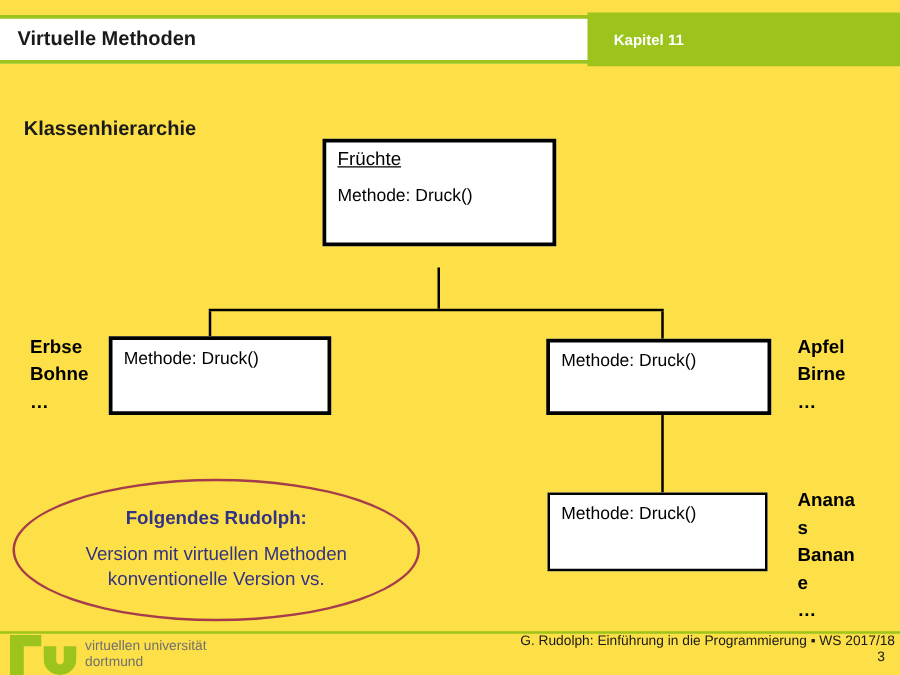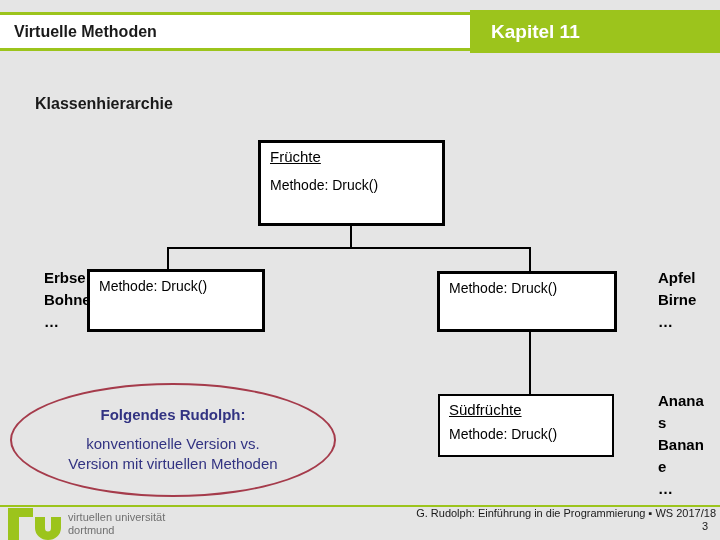--- a/index.html
+++ b/index.html
@@ -2,58 +2,58 @@
 <html><head>
 <meta charset="utf-8">
 <style>
   :root{
     --green:#9CC41C;
     --callout-border:#A53B4B;
     --callout-text:#323382;
   }
   html,body{margin:0;padding:0;background:#ffffff;}
   .slide{
-    position:relative;width:720px;height:540px;background:#e5e5e5;overflow:hidden;
+    position:relative;width:720px;height:540px;background:#fde047;overflow:hidden;
     font-family:"Liberation Sans",sans-serif;color:#111;
   }
   
   .header-bar{
     position:absolute;left:0;top:12px;width:720px;height:39px;background:#fff;
     border-top:3px solid var(--green);border-bottom:3px solid var(--green);
     box-sizing:border-box;display:flex;align-items:center;
   }
   .header-title{margin-left:14px;font-size:16px;font-weight:bold;color:#1a1a1a;}
   .chapter-box{
     position:absolute;left:470px;top:10px;width:250px;height:43px;background:var(--green);
     box-sizing:border-box;display:flex;align-items:center;padding-left:21px;
   }
-  .chapter-label{color:#ffffff;font-weight:bold;font-size:19px;}
-  .heading{position:absolute;left:35px;top:95px;font-size:16px;font-weight:bold;color:#1a1a1a;text-align:right;}
+  .chapter-label{color:#ffffff;font-weight:bold;font-size:12px;}
+  .heading{position:absolute;left:19px;top:95px;font-size:16px;font-weight:bold;color:#1a1a1a;text-align:right;}
 
   
   .uml-box{position:absolute;background:#fff;border:3px solid #000;box-sizing:border-box;padding:5px 9px;}
   .uml-title{font-size:15px;color:#000;text-decoration:underline;}
   .uml-line{font-size:14px;color:#000;line-height:19px;}
-  .box-fruechte{left:258px;top:140px;width:187px;height:86px;}
+  .box-fruechte{left:258px;top:111px;width:187px;height:86px;}
   .box-fruechte .uml-title{margin-bottom:11px;}
   .box-huelsen{left:87px;top:269px;width:178px;height:63px;}
   .box-huelsen .uml-title,.box-obst .uml-title,.box-sued .uml-title{margin-bottom:7px;}
   .box-obst{left:437px;top:271px;width:180px;height:61px;}
   .box-sued{left:438px;top:394px;width:176px;height:63px;border-width:2px;}
 
   
   .connector{position:absolute;background:#000;}
   .conn-root-down{left:350px;top:214px;width:2px;height:33px;}
   .conn-horizontal{left:167px;top:247px;width:364px;height:2px;}
   .conn-left-drop{left:167px;top:249px;width:2px;height:20px;}
   .conn-right-drop{left:529px;top:249px;width:2px;height:22px;}
   .conn-obst-sued{left:529px;top:332px;width:2px;height:62px;}
 
   
-  .side-text{position:absolute;font-size:15px;font-weight:bold;color:#000;line-height:22px;margin-left:20px;}
+  .side-text{position:absolute;font-size:15px;font-weight:bold;color:#000;line-height:22px;}
   .side-left{left:24px;top:267px;}
   .side-right-top{left:638px;top:267px;}
   .side-right-bottom{left:638px;top:390px;}
 
   
   .callout{
     position:absolute;left:10px;top:383px;width:326px;height:114px;box-sizing:border-box;
     border:2px solid var(--callout-border);border-radius:50%;
     display:flex;flex-direction:column;align-items:center;justify-content:center;
     text-align:center;color:var(--callout-text);
@@ -95,21 +95,20 @@
 
   <div class="uml-box box-huelsen">
     <div class="uml-line">Methode: Druck()</div>
   </div>
 
   <div class="uml-box box-obst">
     <div class="uml-line">Methode: Druck()</div>
   </div>
 
   <div class="uml-box box-sued">
-    <div class="uml-title">Südfrüchte</div>
     <div class="uml-line">Methode: Druck()</div>
   </div>
 
   <div class="side-text side-left">
     <div>Erbse</div>
     <div>Bohne</div>
     <div>…</div>
   </div>
   <div class="side-text side-right-top">
     <div>Apfel</div>
@@ -119,22 +118,22 @@
   <div class="side-text side-right-bottom">
     <div>Anana</div>
     <div>s</div>
     <div>Banan</div>
     <div>e</div>
     <div>…</div>
   </div>
 
   <div class="callout">
     <div class="callout-title">Folgendes Rudolph:</div>
+    <div class="callout-line">Version mit virtuellen Methoden</div>
     <div class="callout-line">konventionelle Version vs.</div>
-    <div class="callout-line">Version mit virtuellen Methoden</div>
   </div>
 
   <div class="footer-line"></div>
   <svg class="logo" viewBox="0 0 56 34" xmlns="http://www.w3.org/2000/svg">
     <rect x="2" y="1" width="11" height="33" fill="#9CC41C"></rect>
     <rect x="2" y="1" width="25" height="9" fill="#9CC41C"></rect>
     <path d="M29,10 V21 A13,12 0 0 0 55,21 V10 H45 V21 A3,3.5 0 0 1 39,21 V10 Z" fill="#9CC41C"></path>
   </svg>
   <div class="logo-text">
     <div>virtuellen universität</div>

